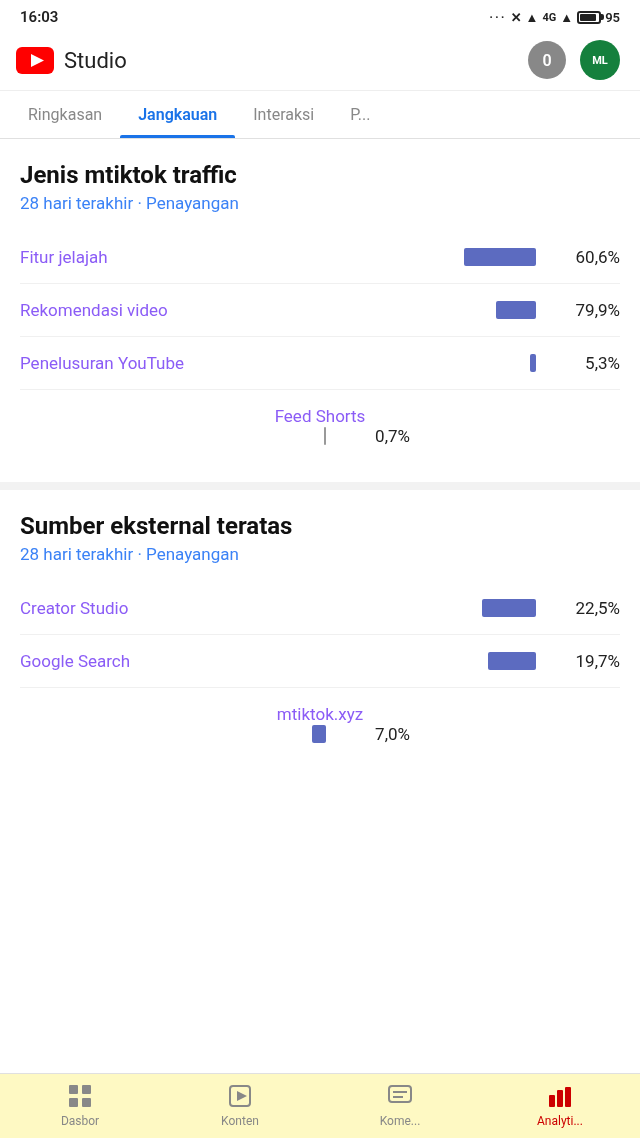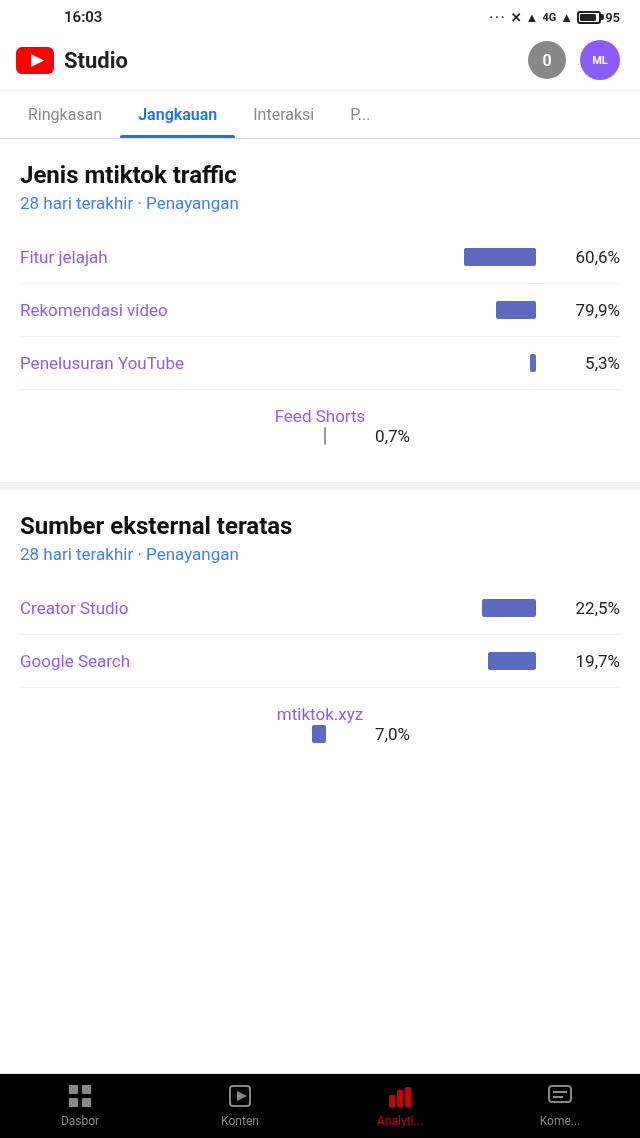--- a/index.html
+++ b/index.html
@@ -15,21 +15,20 @@
 
     
     .status-bar {
       background: #fff;
       display: flex;
       justify-content: space-between;
       align-items: center;
       padding: 8px 20px 4px 20px;
       font-size: 15px;
       font-weight: 600;
-      margin-left: 44px;
     }
     .status-right {
       display: flex;
       align-items: center;
       gap: 6px;
     }
     .status-icons {
       display: flex;
       align-items: center;
       gap: 4px;
@@ -75,21 +74,21 @@
       display: flex;
       align-items: center;
       gap: 10px;
     }
     .yt-logo {
       width: 38px;
       height: 27px;
     }
     .studio-text {
       font-size: 22px;
-      font-weight: 700;
+      font-weight: 400;
       color: #222;
     }
     .header-right {
       display: flex;
       align-items: center;
       gap: 14px;
     }
     .notif-badge {
       width: 38px;
       height: 38px;
@@ -99,21 +98,21 @@
       align-items: center;
       justify-content: center;
       color: #fff;
       font-size: 16px;
       font-weight: 600;
     }
     .avatar {
       width: 40px;
       height: 40px;
       border-radius: 50%;
-      background: #8b5cf6;
+      background: #15803d;
       display: flex;
       align-items: center;
       justify-content: center;
       color: #fff;
       font-size: 13px;
       font-weight: 700;
       overflow: hidden;
     }
 
     
@@ -209,21 +208,21 @@
       padding: 22px 20px 20px 20px;
     }
 
     
     .bottom-nav {
       position: fixed;
       bottom: 0;
       left: 0;
       width: 640px;
       display: flex;
-      background: #000000;
+      background: #fef9c3;
       border-top: 1px solid #e0e0e0;
       padding: 8px 0 10px;
     }
     .nav-item {
       flex: 1;
       display: flex;
       flex-direction: column;
       align-items: center;
       gap: 4px;
       cursor: pointer;
@@ -406,36 +405,36 @@
   <div class="nav-item">
     <div class="nav-icon">
       <svg width="26" height="26" viewBox="0 0 26 26" fill="none" xmlns="http://www.w3.org/2000/svg">
         <rect x="3" y="3" width="20" height="20" rx="3" stroke="#888" stroke-width="2" fill="none"></rect>
         <polygon points="10,8 20,13 10,18" fill="#888"></polygon>
       </svg>
     </div>
     <span class="nav-label">Konten</span>
   </div>
 
+  <div class="nav-item">
+    <div class="nav-icon">
+      <svg width="26" height="26" viewBox="0 0 26 26" fill="none" xmlns="http://www.w3.org/2000/svg">
+        <rect x="2" y="3" width="22" height="16" rx="3" stroke="#888" stroke-width="2" fill="none"></rect>
+        <line x1="6" y1="9" x2="20" y2="9" stroke="#888" stroke-width="2"></line>
+        <line x1="6" y1="14" x2="16" y2="14" stroke="#888" stroke-width="2"></line>
+      </svg>
+    </div>
+    <span class="nav-label">Kome...</span>
+  </div>
+
   <div class="nav-item active">
     <div class="nav-icon">
       <svg width="26" height="26" viewBox="0 0 26 26" fill="none" xmlns="http://www.w3.org/2000/svg">
         <rect x="2" y="12" width="6" height="12" rx="1" fill="#c00"></rect>
         <rect x="10" y="7" width="6" height="17" rx="1" fill="#c00"></rect>
         <rect x="18" y="4" width="6" height="20" rx="1" fill="#c00"></rect>
       </svg>
     </div>
     <span class="nav-label" style="color:#c00;">Analyti...</span>
   </div>
 
-  <div class="nav-item">
-    <div class="nav-icon">
-      <svg width="26" height="26" viewBox="0 0 26 26" fill="none" xmlns="http://www.w3.org/2000/svg">
-        <rect x="2" y="3" width="22" height="16" rx="3" stroke="#888" stroke-width="2" fill="none"></rect>
-        <line x1="6" y1="9" x2="20" y2="9" stroke="#888" stroke-width="2"></line>
-        <line x1="6" y1="14" x2="16" y2="14" stroke="#888" stroke-width="2"></line>
-      </svg>
-    </div>
-    <span class="nav-label">Kome...</span>
-  </div>
-
 
 </div>
 
 </body></html>

